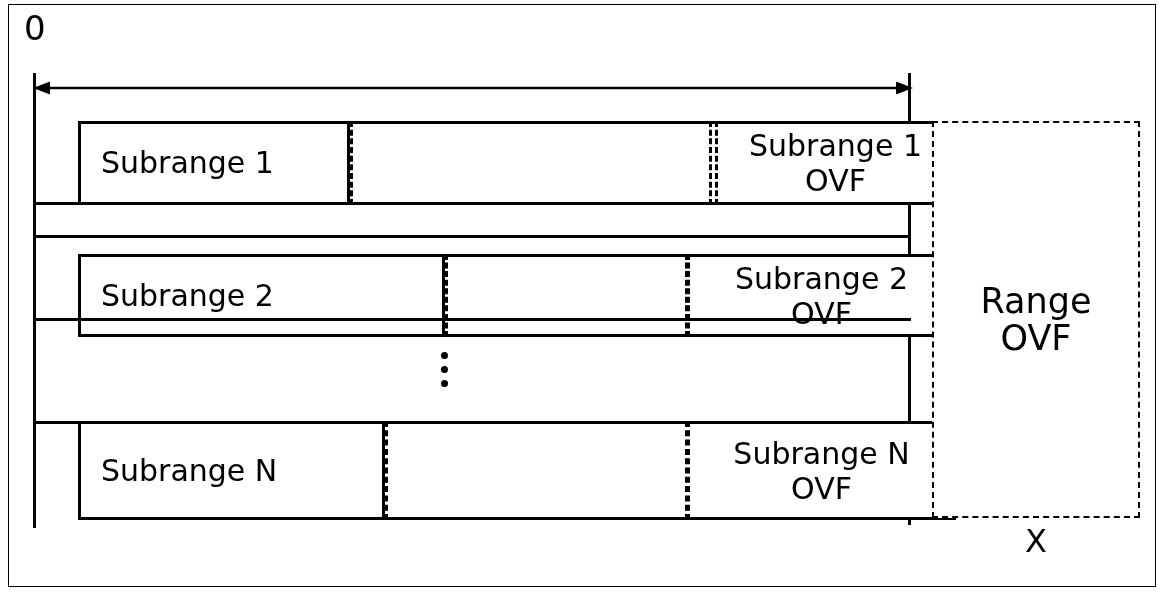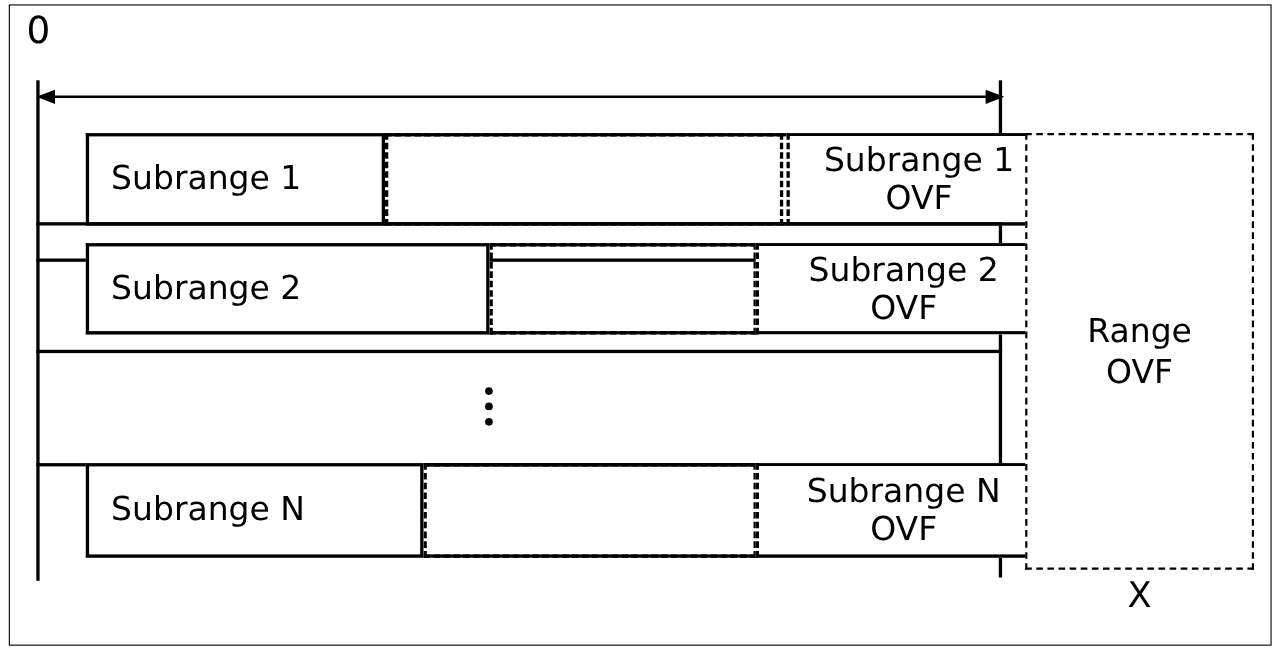--- a/index.html
+++ b/index.html
@@ -155,21 +155,21 @@
     left: 932px;
     top: 121px;
     width: 208px;
     height: 397px;
     box-sizing: border-box;
     border: 2px dashed #000000;
     display: flex;
     flex-direction: column;
     align-items: center;
     justify-content: center;
-    font-size: 30px;
+    font-size: 35px;
     line-height: 37px;
     background: #ffffff;
   }
   .range-ovf-label {
     position: absolute;
     left: 932px;
     top: 521px;
     width: 208px;
     text-align: center;
     font-size: 32px;
@@ -201,40 +201,40 @@
       <span>Subrange 1</span>
     </div>
     <div class="seg-ovf" style="left:637px; width:241px;">
       <span>Subrange 1</span>
       <span>OVF</span>
     </div>
   </div>
 
   <div class="gap-band" style="left:33px; top:202px; height:36px;"></div>
 
-  <div class="row" style="top:221px; height:83px;text-align:right;">
+  <div class="row" style="top:254px; height:83px;text-align:right;">
     <div class="band"></div>
     <div class="seg-dashed" style="left:367px; width:243px;"></div>
     <div class="seg-solid" style="left:0px; width:367px;">
       <span>Subrange 2</span>
     </div>
     <div class="seg-ovf" style="left:609px; width:269px;">
       <span>Subrange 2</span>
       <span>OVF</span>
     </div>
   </div>
 
   <div class="gap-band" style="left:33px; top:318px; height:106px;"></div>
   <div class="ellipsis-dots">
     <i></i>
       <i></i>
       <i></i>
   </div>
 
-  <div class="row" style="top:421px; height:86px;">
+  <div class="row" style="top:421px; height:99px;">
     <div class="band"></div>
     <div class="seg-dashed" style="left:307px; width:303px;"></div>
     <div class="seg-solid" style="left:0px; width:307px;">
       <span>Subrange N</span>
     </div>
     <div class="seg-ovf" style="left:609px; width:269px;">
       <span>Subrange N</span>
       <span>OVF</span>
     </div>
   </div>

